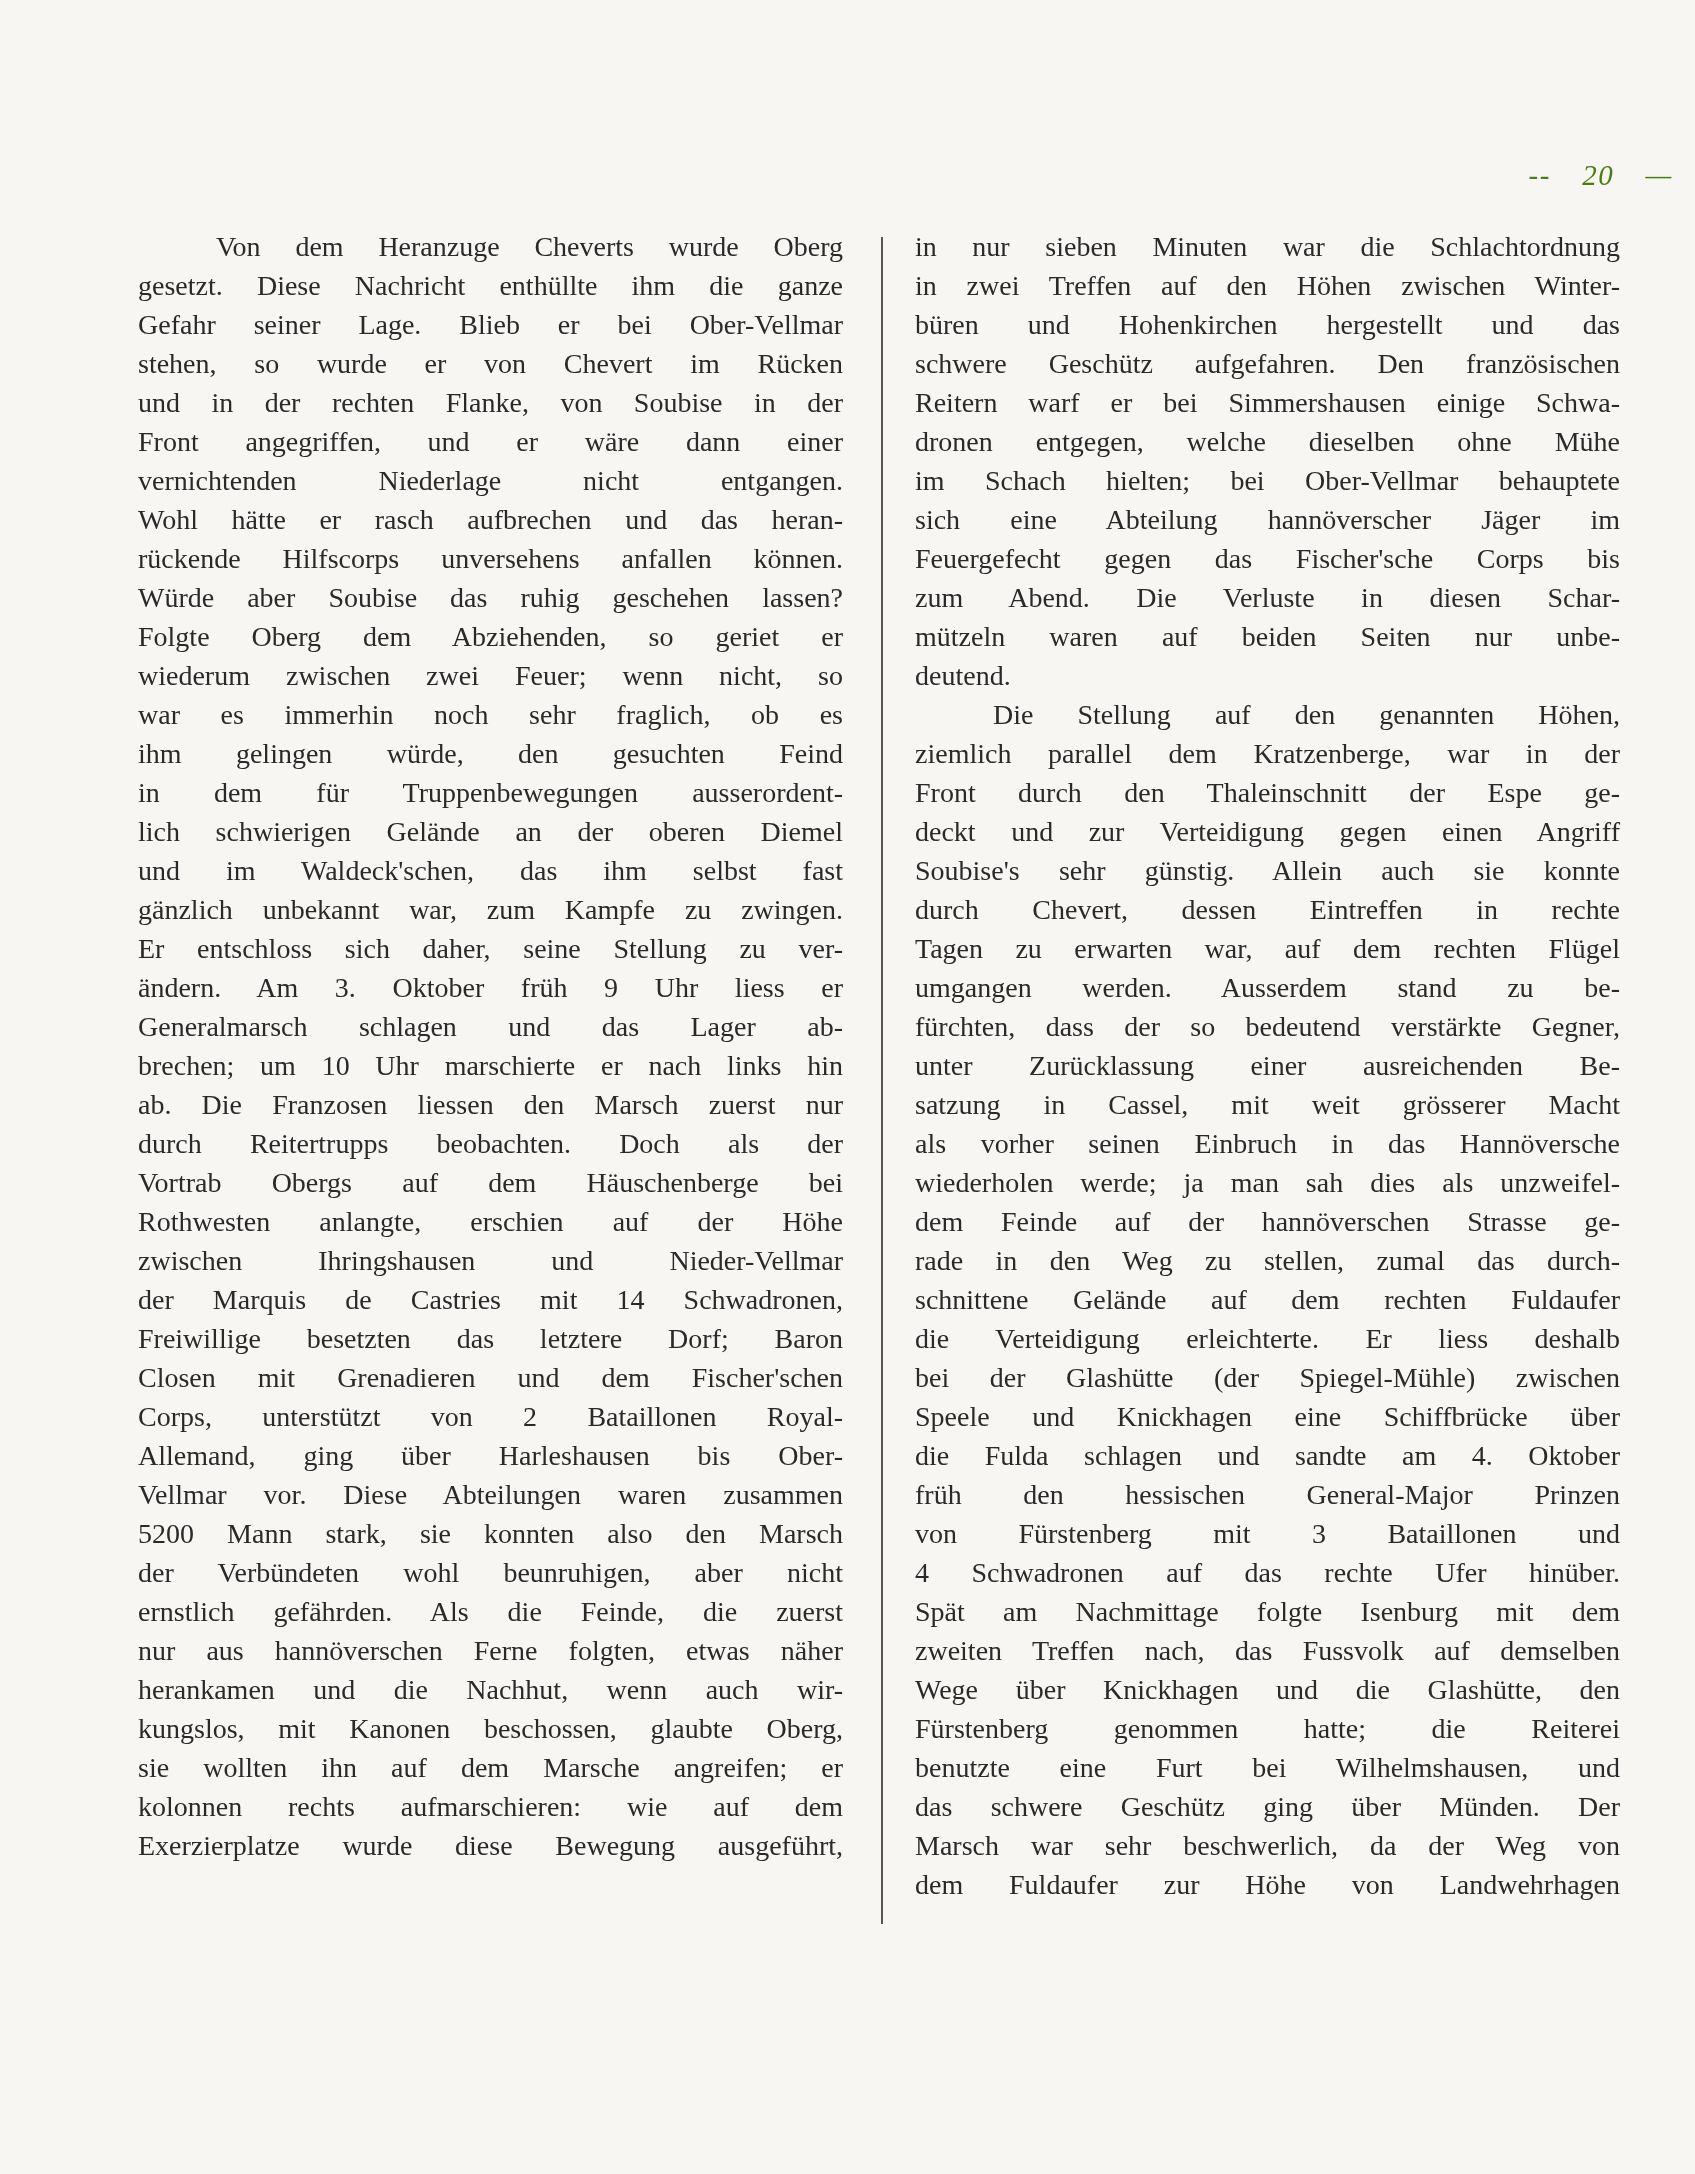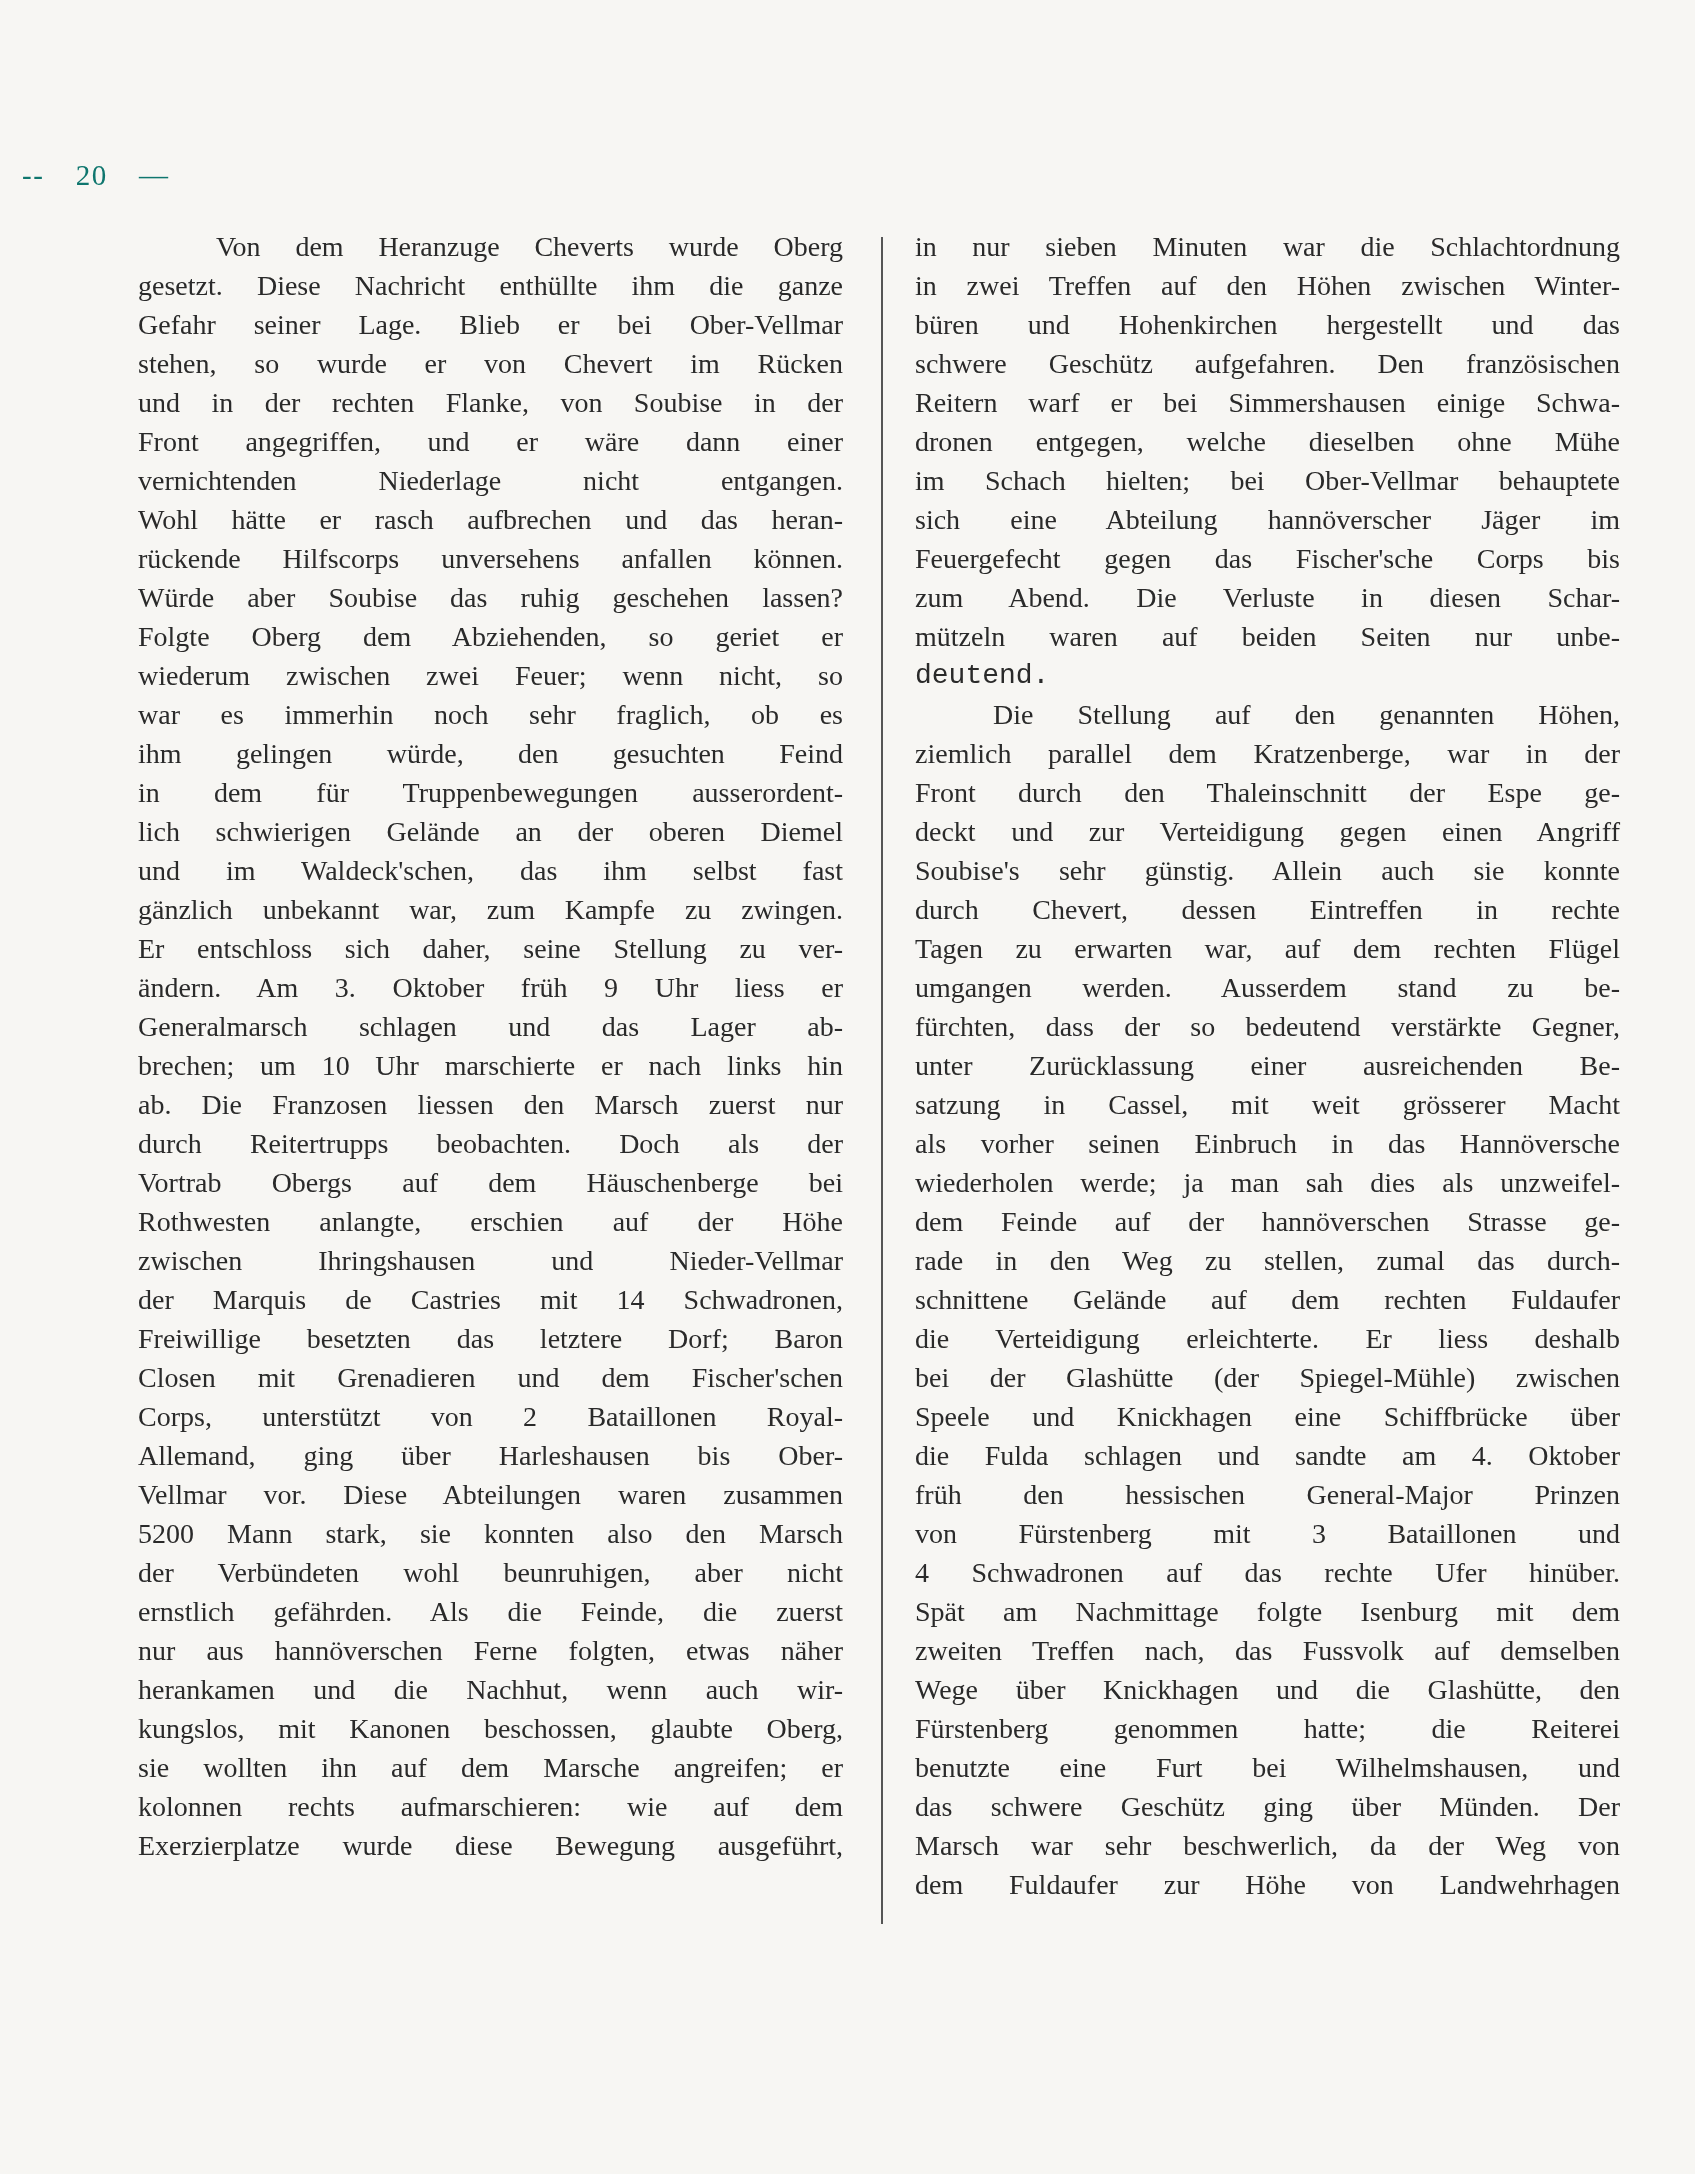--- a/index.html
+++ b/index.html
@@ -10,43 +10,44 @@
     position: relative;
     overflow: hidden;
     font-family: "Liberation Serif", "DejaVu Serif", serif;
     color: #2a2a2a;
   }
   .page-header {
     position: absolute;
     top: 159px;
     left: 0;
     width: 100%;
-    text-align: left;
+    text-align: right;
     font-size: 29px;
     letter-spacing: 1.7px;
-    color: #0f766e;
+    color: #4d7c0f;
+    font-style: italic;
   }
   .page-header .dash { display: inline-block; margin: 0 22px; }
   .column {
     position: absolute;
     top: 227px;
     width: 705px;
     font-size: 28px;
     line-height: 39px;
   }
   .column.left { left: 138px; }
   .column.right { left: 915px; }
   .line {
     display: block;
     white-space: nowrap;
     text-align: justify;
     text-align-last: justify;
     height: 39px;
   }
-  .line.last { text-align-last: left; font-family: Liberation Mono, monospace; }
+  .line.last { text-align-last: left; }
   .line.indent { padding-left: 78px; }
   .divider {
     position: absolute;
     left: 881px;
     top: 237px;
     width: 1.7px;
     height: 1687px;
     background: #555;
   }
 </style>

